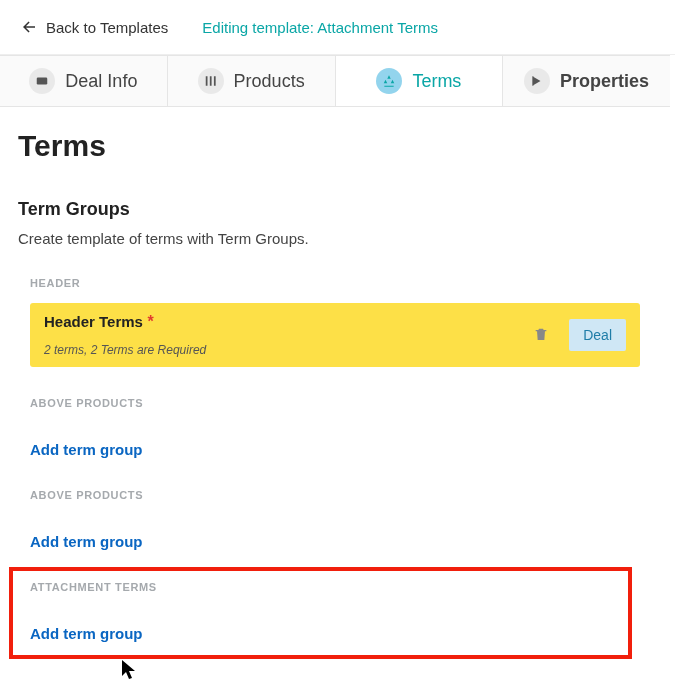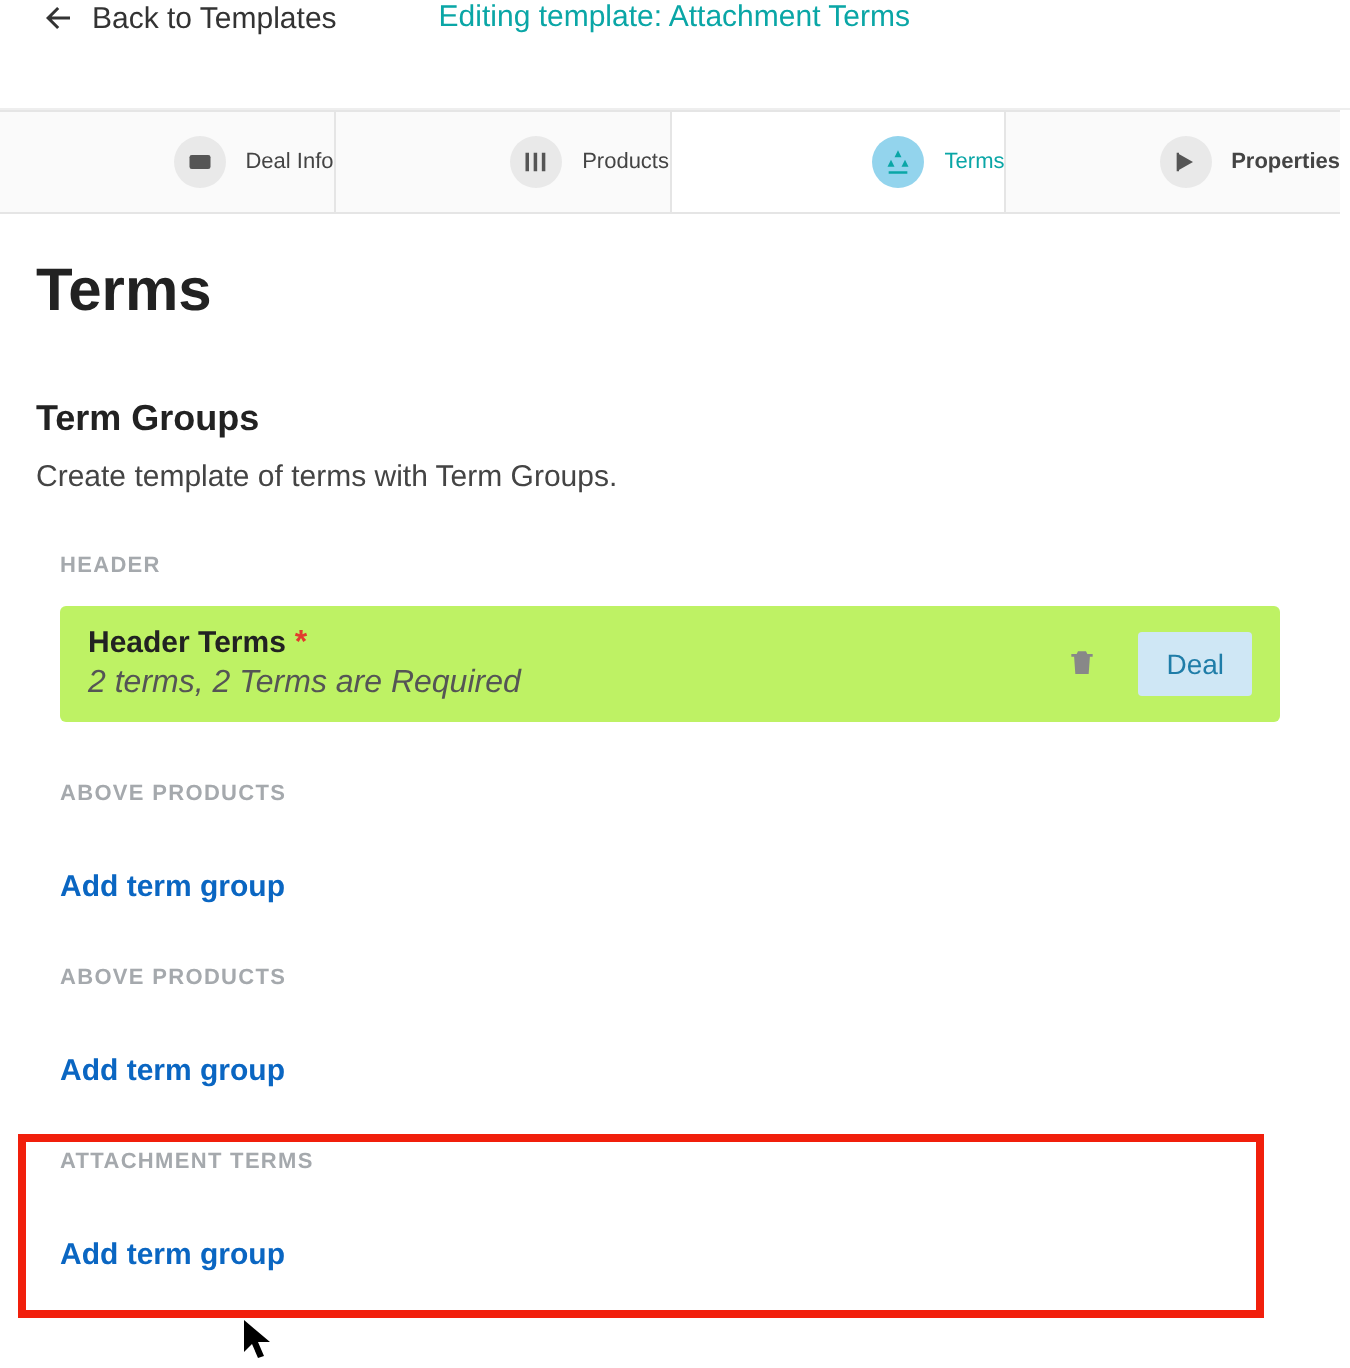--- a/index.html
+++ b/index.html
@@ -1,47 +1,47 @@
 <!DOCTYPE html>
 <html><head>
 <meta charset="utf-8">
 <style>
   * { box-sizing: border-box; margin: 0; padding: 0; }
   html, body { width: 675px; height: 684px; font-family: "Segoe UI", "Helvetica Neue", Arial, sans-serif; background: #fff; color: #333; }
   body { position: relative; }
 
   
-  .topbar { height: 55px; display: flex; align-items: flex-start; padding: 0 20px; border-bottom: 1px solid #eee; }
+  .topbar { height: 55px; display: flex; align-items: center; padding: 0 20px; border-bottom: 1px solid #eee; }
   .back-btn { display: inline-flex; align-items: center; color: #333; font-size: 15px; cursor: pointer; }
   .back-btn svg { width: 18px; height: 18px; margin-right: 8px; }
-  .editing-label { color: #0aa6a6; font-size: 15px; margin-left: 51px; }
+  .editing-label { color: #0aa6a6; font-size: 15px; margin-left: 34px; }
 
   
   .tabs { display: flex; height: 52px; border-bottom: 1px solid #e5e5e5; background: #fff; width: 670px; }
-  .tab { flex: 1 1 0; display: flex; align-items: center; justify-content: flex-end; gap: 10px; font-size: 11px; color: #444; border-right: 1px solid #e5e5e5; border-top: 1px solid #e5e5e5; background: #fafafa; cursor: pointer; }
+  .tab { flex: 1 1 0; display: flex; align-items: center; justify-content: center; gap: 10px; font-size: 18px; color: #444; border-right: 1px solid #e5e5e5; border-top: 1px solid #e5e5e5; background: #fafafa; cursor: pointer; }
   .tab:last-child { border-right: none; font-weight: bold; }
   .tab.active { background: #fff; color: #0aa6a6; }
   .tab-icon-circle { width: 26px; height: 26px; border-radius: 50%; background: #e9e9e9; display: inline-flex; align-items: center; justify-content: center; }
   .tab.active .tab-icon-circle { background: #93d4ed; }
   .tab svg { width: 14px; height: 14px; fill: #555; }
   .tab.active svg { fill: #0aa6a6; }
 
   
   .main { padding: 22px 18px 40px 18px; width: 670px; }
   h1.page-title { font-size: 30px; font-weight: 700; color: #222; margin-bottom: 36px; }
   h2.section-title { font-size: 18px; font-weight: 700; color: #222; margin-bottom: 10px; }
   .section-desc { font-size: 15px; color: #444; margin-bottom: 30px; }
 
   .group-block { margin-bottom: 30px; padding: 0 12px; }
   .group-label { font-size: 11px; font-weight: 700; letter-spacing: 0.06em; color: #a5a9ad; margin-bottom: 14px; }
-  .card { background: #bef264; border-radius: 3px; padding: 10px 14px; display: flex; align-items: center; }
+  .card { background: #fde047; border-radius: 3px; padding: 10px 14px; display: flex; align-items: center; }
   .card-main { flex: 1 1 auto; }
   .card-title { font-size: 15px; font-weight: 700; color: #222; display: inline; }
   .req-mark { color: #e23b2e; font-weight: 700; font-size: 16px; }
-  .card-sub { font-size: 16px; font-style: italic; color: #555; margin-top: 2px; }
+  .card-sub { font-size: 12px; font-style: italic; color: #555; margin-top: 12px; }
   .card-actions { display: flex; align-items: center; gap: 16px; }
   .trash-btn svg { width: 16px; height: 18px; fill: #888; }
   .trash-btn { background: none; border: none; cursor: pointer; padding: 4px; }
   .edit-btn { background: #cfe7f5; color: #1f7da8; border: none; padding: 8px 14px; font-size: 14px; border-radius: 2px; cursor: pointer; }
 
   .add-link { color: #0a66c2; font-size: 15px; font-weight: 600; cursor: pointer; display: inline-block; margin-top: 18px; }
 
   
   .highlight-box { position: absolute; border: 4px solid #f11f0c; pointer-events: none; }
 

